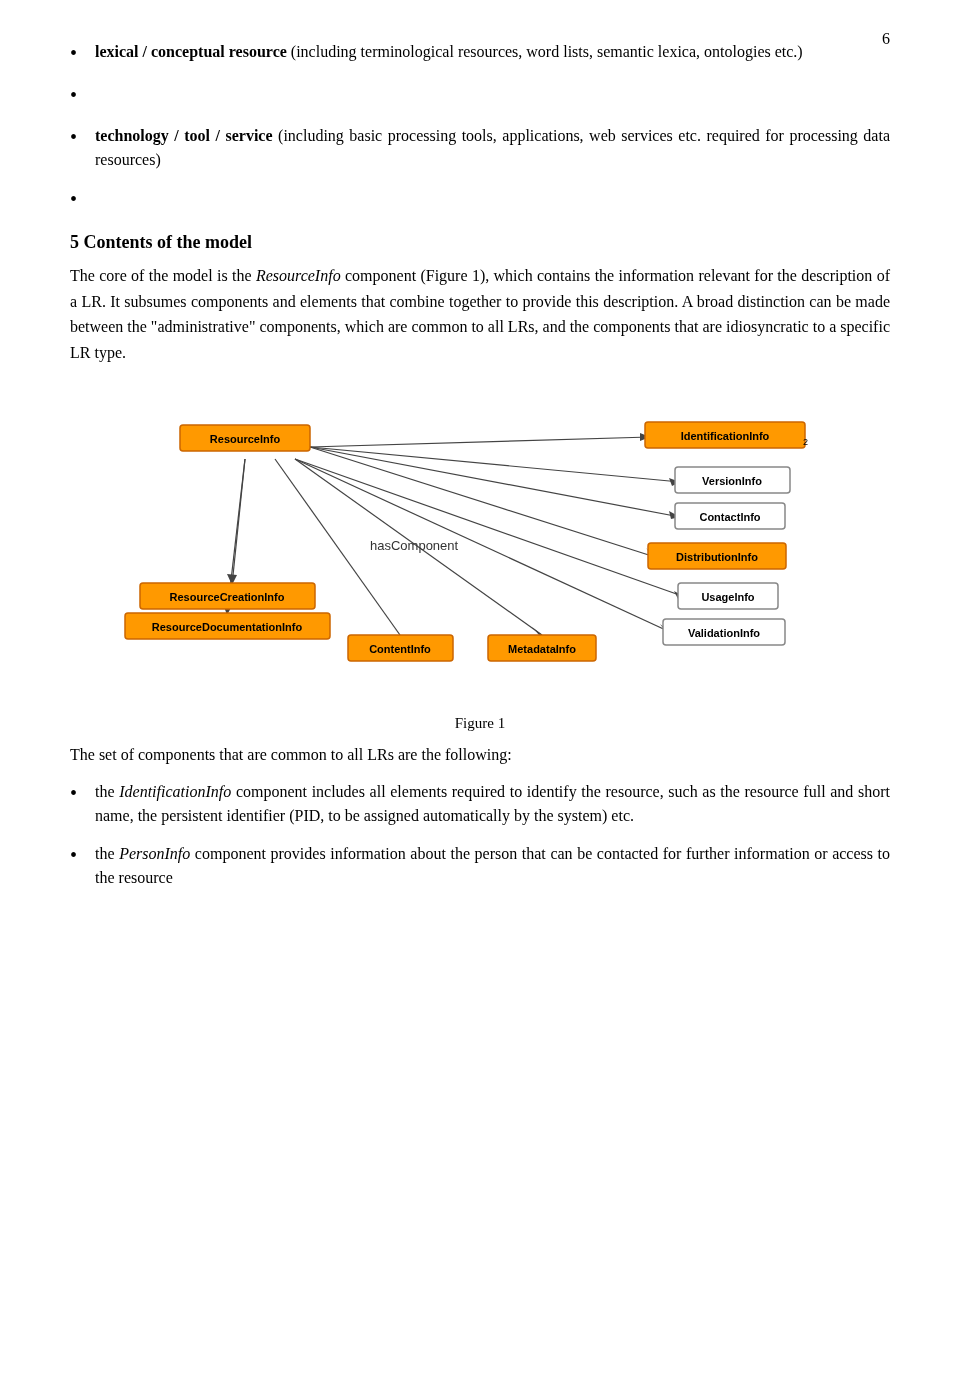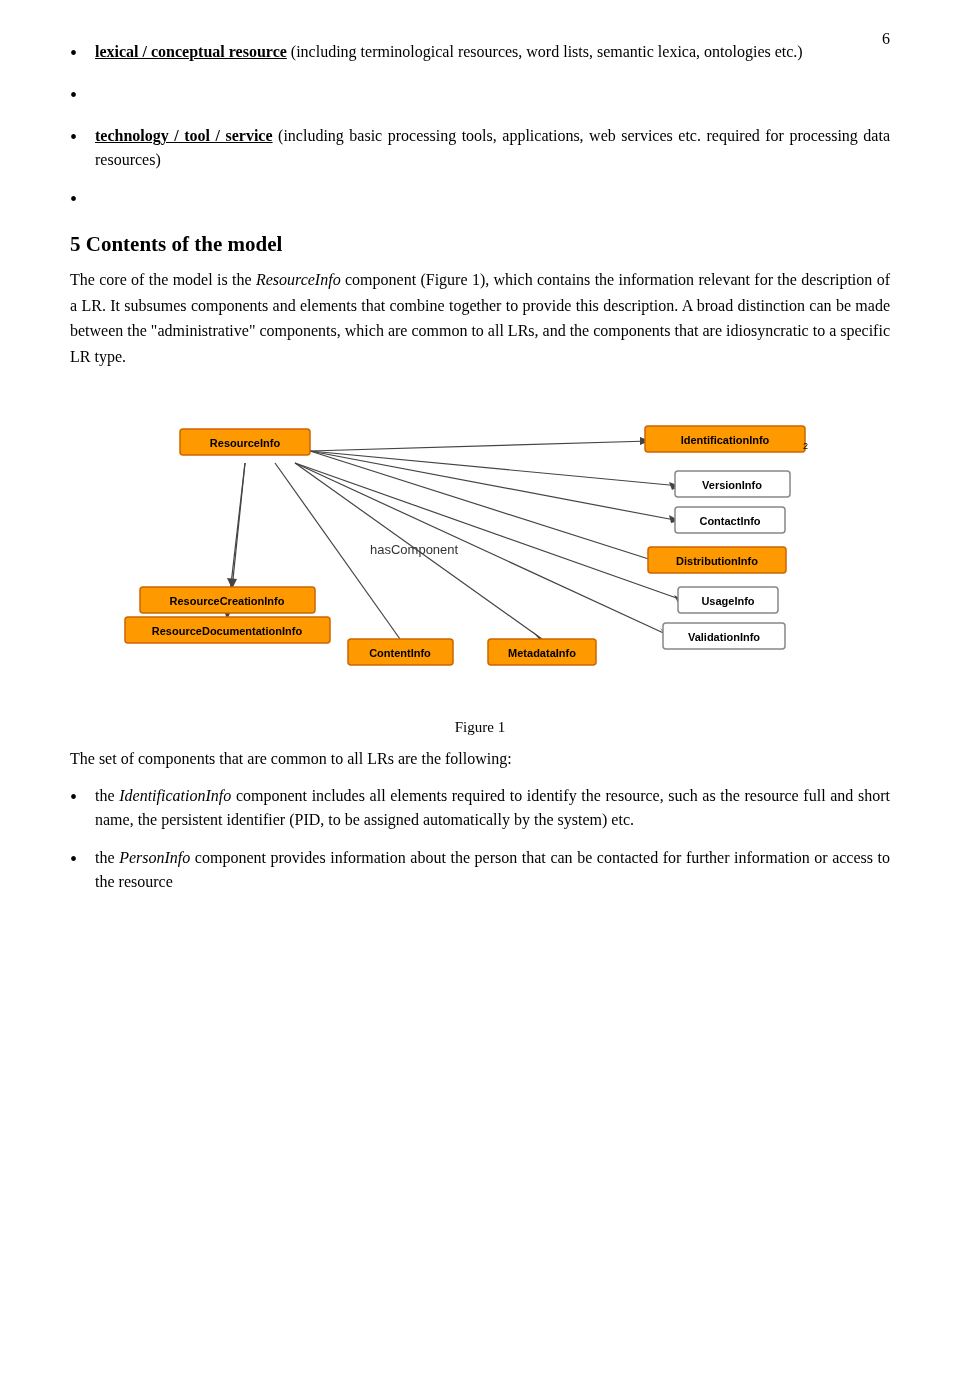--- a/index.html
+++ b/index.html
@@ -33,24 +33,24 @@
     .bullet-dot {
       font-size: 20px;
       margin-right: 18px;
       margin-top: -2px;
       flex-shrink: 0;
     }
     .bullet-content {
       flex: 1;
       text-align: justify;
     }
-    .bold { font-weight: bold; text-decoration: underline; }
+    .bold { font-weight: bold; }
     .italic { font-style: italic; }
     .section-heading {
-      font-size: 21px;
+      font-size: 18px;
       font-weight: bold;
       margin: 18px 0 10px 0;
     }
     .body-text {
       text-align: justify;
       line-height: 1.6;
       margin-bottom: 12px;
     }
     .figure-container {
       margin: 30px auto 10px auto;

